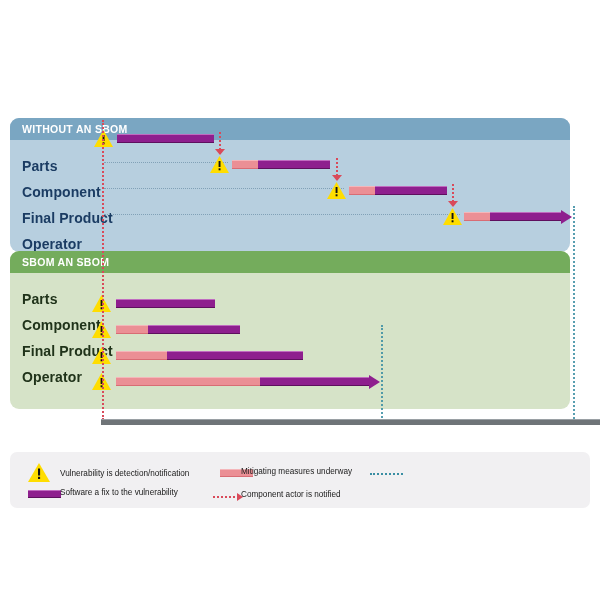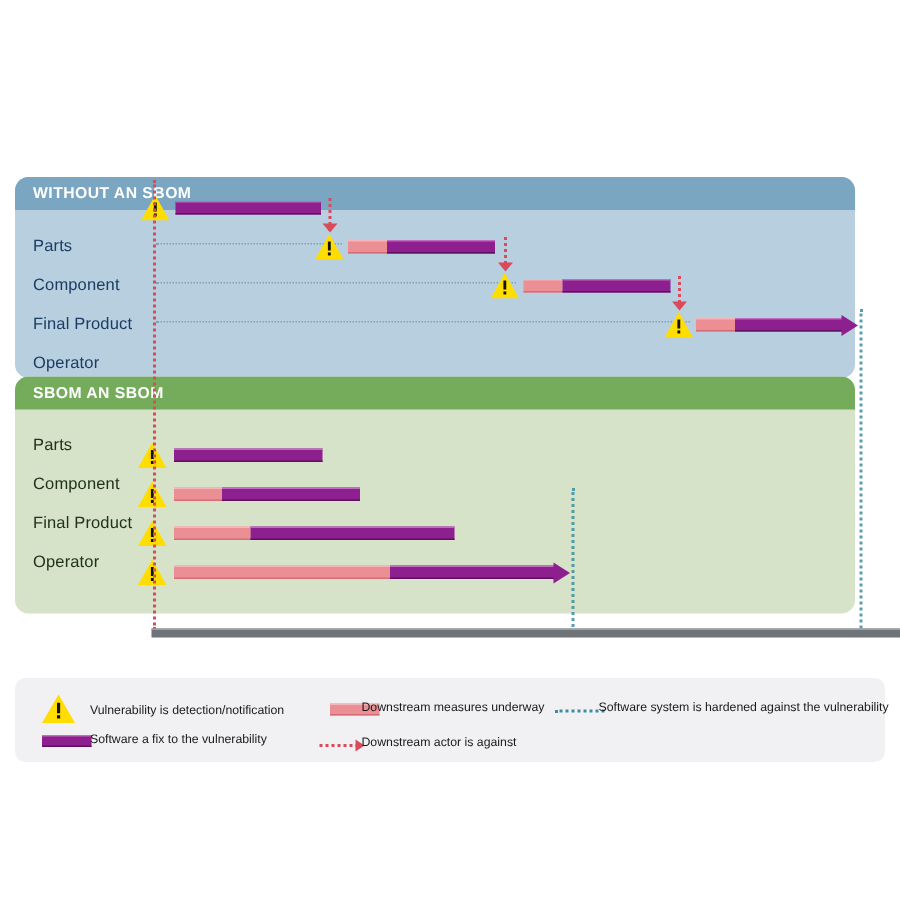--- a/index.html
+++ b/index.html
@@ -10,21 +10,21 @@
   .panel{position:absolute;left:10px;width:560px;border-radius:9px;overflow:hidden;}
   .panel-head{height:22px;line-height:22px;padding-left:12px;color:#ffffff;
               font-size:10.5px;font-weight:bold;letter-spacing:.3px;}
   .panel-body{position:relative;}
 
   #panel-without{top:86px;height:134px;background:#b7cfdf;margin-top:32px;}
   #panel-without .panel-head{background:#7aa6c2;}
   #panel-with{top:251px;height:158px;background:#d6e3c8;}
   #panel-with .panel-head{background:#74ac5c;}
 
-  .row-label{position:absolute;left:12px;font-size:11px;color:#1b3c63;font-weight:normal;
+  .row-label{position:absolute;left:12px;font-size:14px;color:#1b3c63;font-weight:bold;
              letter-spacing:.1px;white-space:nowrap;}
   #panel-with .row-label{color:#20331a;}
 
   
   .hguide{position:absolute;height:0;border-top:1px dotted #7f9fb5;opacity:.95;}
   .vline-red{position:absolute;width:0;border-left:2px dotted #d94a5a;}
   .vline-teal{position:absolute;width:0;border-left:2px dotted #3a8ea3;opacity:.85;}
 
   
   .bar{position:absolute;height:9px;box-sizing:border-box;}
@@ -197,25 +197,24 @@
           <rect x="10" y="5.5" width="2.1" height="7" fill="#111"></rect>
           <rect x="10" y="13.8" width="2.1" height="2.2" fill="#111"></rect>
         </svg>
     </div>
     <div class="lg" style="left:50px;top:17px;">Vulnerability is detection/notification</div>
 
     <div class="lg-sw lg-bar purple" style="left:18px;top:38px;"></div>
     <div class="lg" style="left:50px;top:36px;">Software a fix to the vulnerability</div>
 
     <div class="lg-sw lg-bar pink" style="left:210px;top:17px;"></div>
-    <div class="lg" style="left:231px;top:15px;">Downstream measures underway</div>
+    <div class="lg" style="left:231px;top:15px;">Mitigating measures underway</div>
 
     <div class="lg-sw" style="left:203px;top:41px;width:34px;height:8px;">
       <div class="lg-dotted-red" style="position:absolute;left:0;top:3px;"></div>
       <div class="lg-redtip" style="left:24px;top:0;"></div>
     </div>
-    <div class="lg" style="left:231px;top:38px;">Downstream actor is against</div>
+    <div class="lg" style="left:231px;top:38px;">Component actor is notified</div>
 
     <div class="lg-sw lg-dotted-teal" style="left:360px;top:21px;"></div>
-    <div class="lg" style="left:389px;top:15px;">Software system is hardened against the vulnerability</div>
   </div>
 
 </div>
 
 </body></html>

